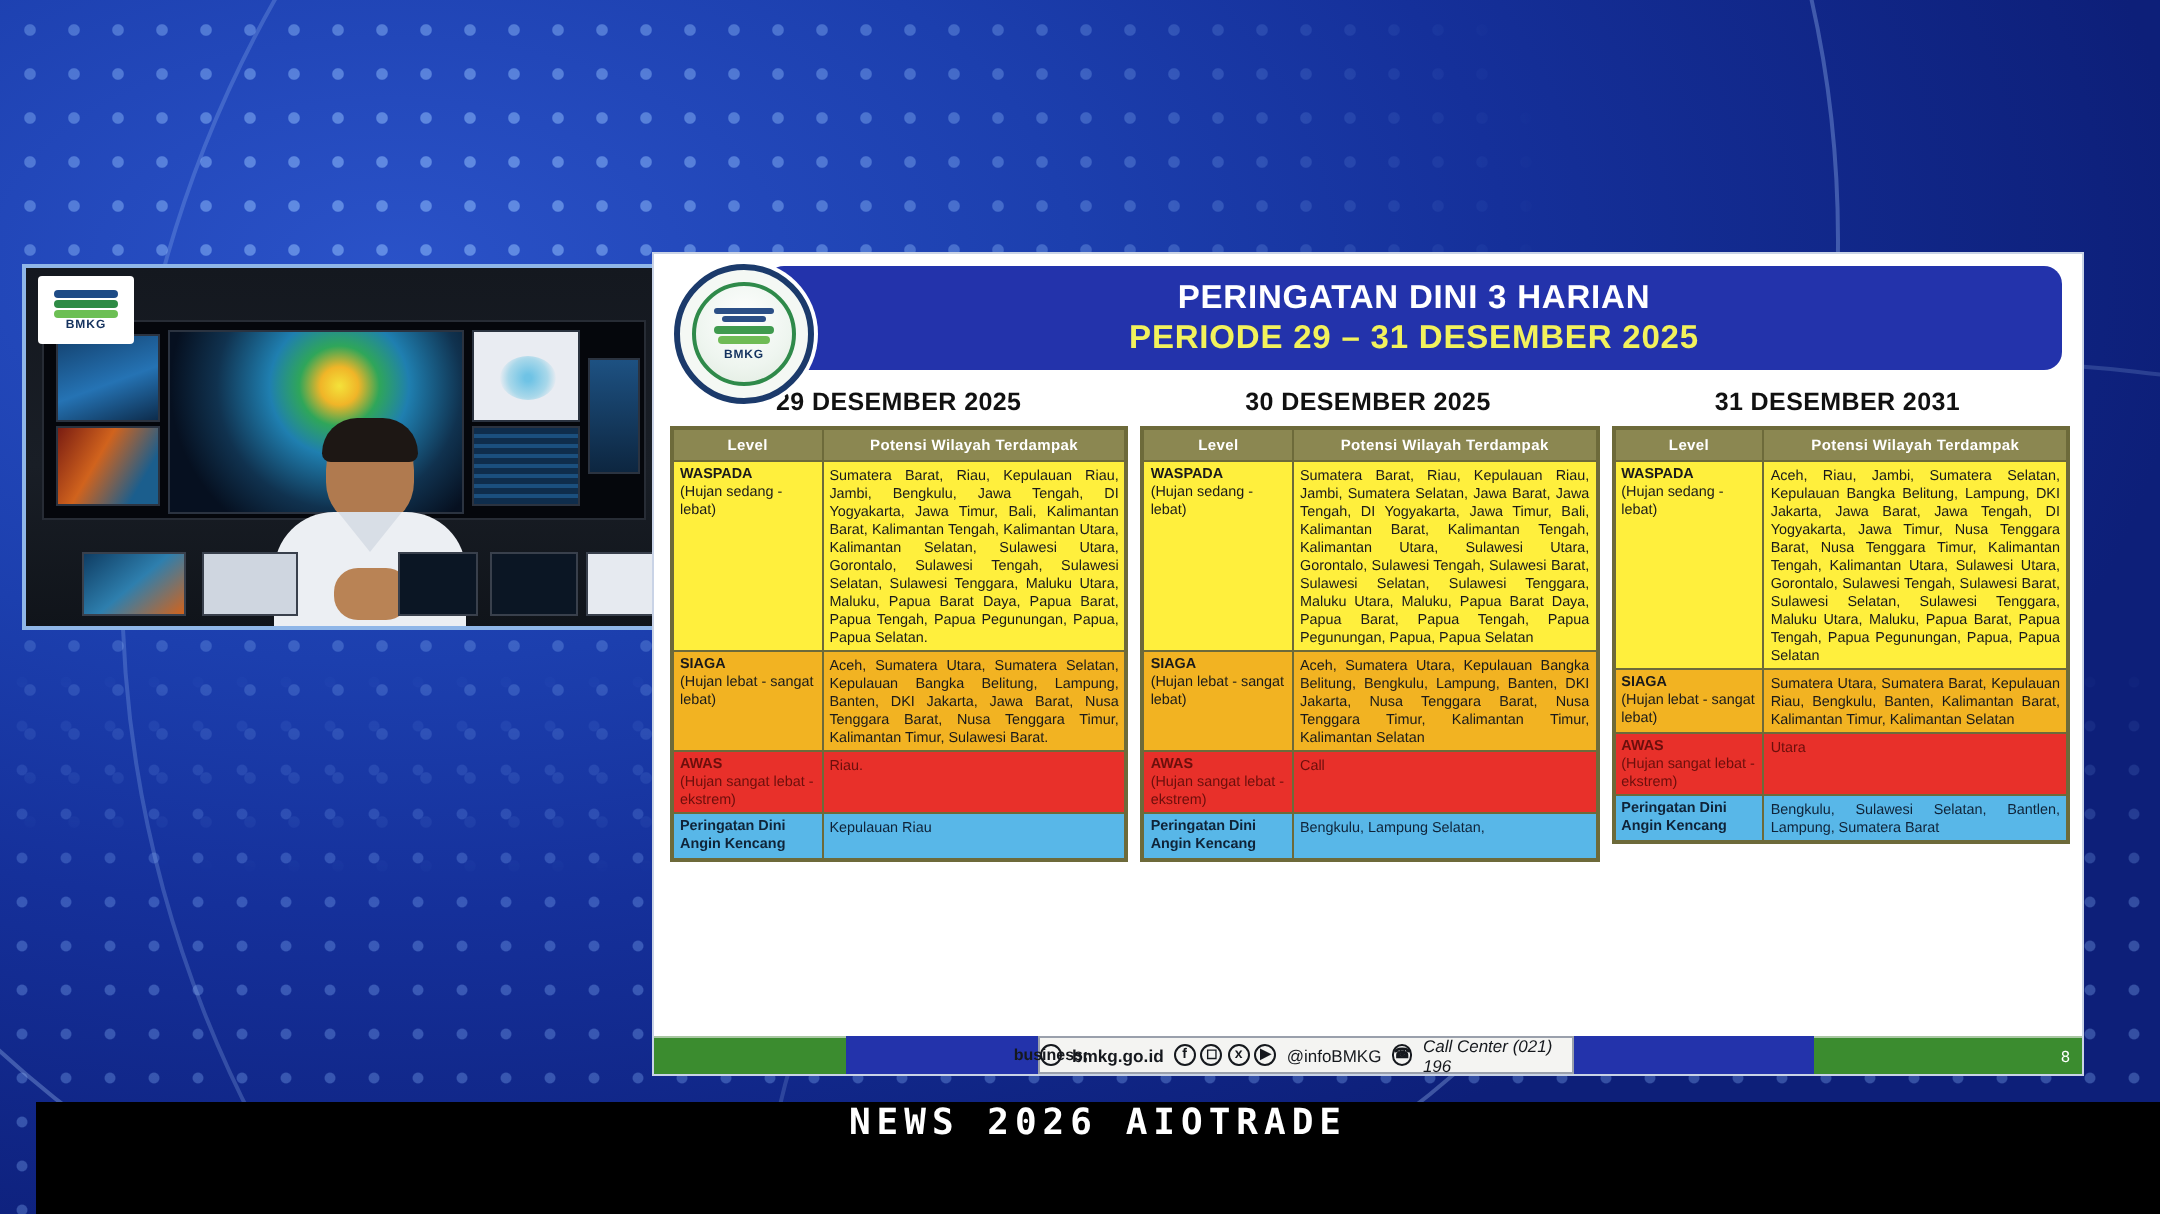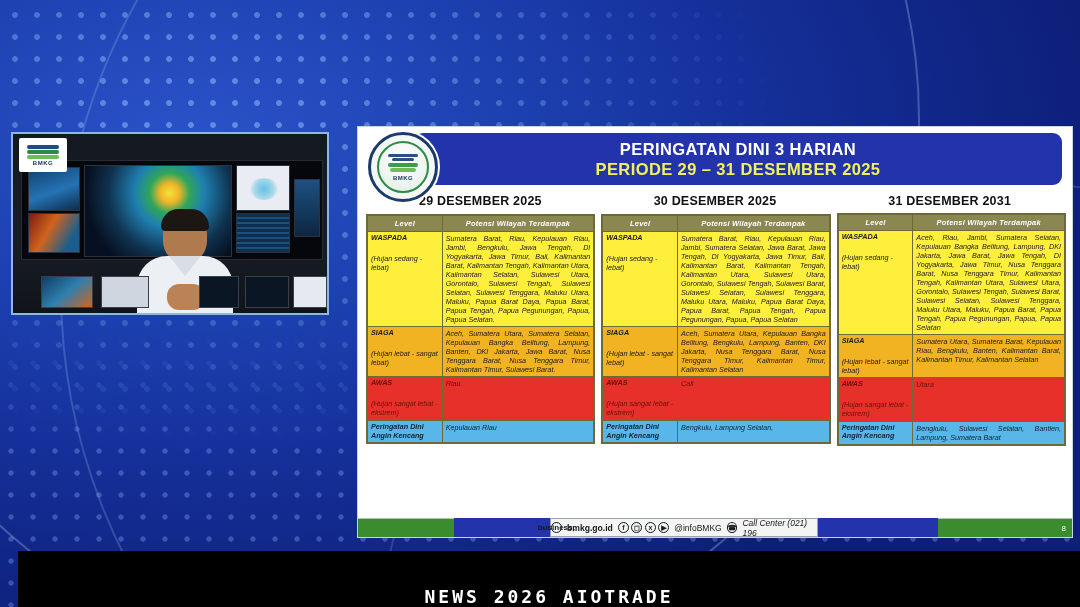--- a/index.html
+++ b/index.html
@@ -97,21 +97,21 @@
   .desk-row { position: absolute; left: 8px; top: 138px; width: 302px; height: 42px; }
   .mon { position: absolute; top: 4px; height: 32px; border: 1px solid #39404c; }
   .mon.m1 { left: 20px; width: 52px; background: linear-gradient(140deg,#0f3d63,#2e7fae 50%,#d1631d); }
   .mon.m2 { left: 80px; width: 48px; background: #cfd6e0; }
   .mon.m3 { left: 178px; width: 40px; background: #0b1624; }
   .mon.m4 { left: 224px; width: 44px; background: #0b1624; }
   .mon.m5 { left: 272px; width: 34px; background: #e6eaf0; }
 
   
   #slide {
-    position: absolute; left: 357px; top: 126px;
+    position: absolute; left: 326px; top: 126px;
     width: 716px; height: 412px;
     background: #ffffff;
     border: 1px solid #c9d3e6;
     overflow: hidden;
   }
   .slide-head { position: relative; height: 62px; }
   .slide-logo {
     position: absolute; left: 10px; top: 5px; width: 70px; height: 70px;
     border-radius: 50%; background: #f4f8f4;
     border: 3px solid #1b3a6b;
@@ -132,31 +132,31 @@
     position: absolute; left: 56px; right: 10px; top: 6px; height: 52px;
     background: #2333ab; border-radius: 9px;
     display: flex; flex-direction: column; align-items: center; justify-content: center;
   }
   .title-bar .l1 { color: #ffffff; font-size: 16.5px; font-weight: bold; letter-spacing: .4px; }
   .title-bar .l2 { color: #f2f25c; font-size: 16.5px; font-weight: bold; letter-spacing: .4px; margin-top: 1px; }
 
   .day-heads { display: flex; padding: 0 8px; margin-top: 5px; gap: 6px; }
   .day-heads > div { flex: 1; text-align: center; color: #111; font-size: 12.5px; font-weight: bold; letter-spacing: .2px; }
 
-  .cols { display: flex; padding: 5px 6px 0 8px; gap: 6px; align-items: center; font-style: italic; }
+  .cols { display: flex; padding: 5px 6px 0 8px; gap: 6px; align-items: flex-start; }
   .col { flex: 1; border: 1px solid #6d6a3a; }
   table.wt { width: 100%; border-collapse: collapse; table-layout: fixed; }
   table.wt th {
     background: #8b8751; color: #ffffff; font-size: 7.5px; font-weight: bold;
     padding: 3px 2px; border: 1px solid #6d6a3a; text-align: center; letter-spacing: .2px;
   }
   table.wt th.lv { width: 33%; }
   table.wt td { border: 1px solid #6d6a3a; vertical-align: top; padding: 2px 3px; }
   td.lvl { font-size: 7.2px; line-height: 1.22; font-weight: bold; color: #1a1a1a; }
-  td.lvl .sub { font-weight: normal; display: block; margin-top: 12px; }
+  td.lvl .sub { font-weight: normal; display: block; }
   td.rgn { font-size: 7.2px; line-height: 1.25; color: #1a1a1a; text-align: justify; }
   tr.waspada td { background: #ffef3d; }
   tr.siaga   td { background: #f2b322; }
   tr.awas    td { background: #e8302a; }
   tr.awas td.lvl { color: #6b0f0c; }
   tr.awas td.rgn { color: #6b0f0c; }
   tr.angin   td { background: #58b7e8; }
   tr.angin td.lvl { color: #0f2338; }
   tr.angin td.rgn { color: #0f2338; }
 
@@ -183,21 +183,21 @@
   .foot-blue-r { width: 120px; background: #2333ab; }
   .foot-green-r {
     width: 134px; background: #3b8c2f; color: #ffffff; font-size: 8px;
     display: flex; align-items: center; justify-content: flex-end; padding-right: 6px;
     border-top: 1px solid #a9c7a3;
   }
 
   
   #caption {
     position: absolute; left: 18px; right: 0; bottom: 0; height: 56px;
-    background: #000; display: flex; align-items: flex-end; justify-content: center;
+    background: #000; display: flex; align-items: flex-start; justify-content: center;
   }
   #caption span {
     color: #fff; font-family: "DejaVu Sans Mono", monospace;
     font-size: 18px; letter-spacing: 3px; font-weight: bold;
   }
 </style>
 </head>
 <body>
 
 <div id="stage">

